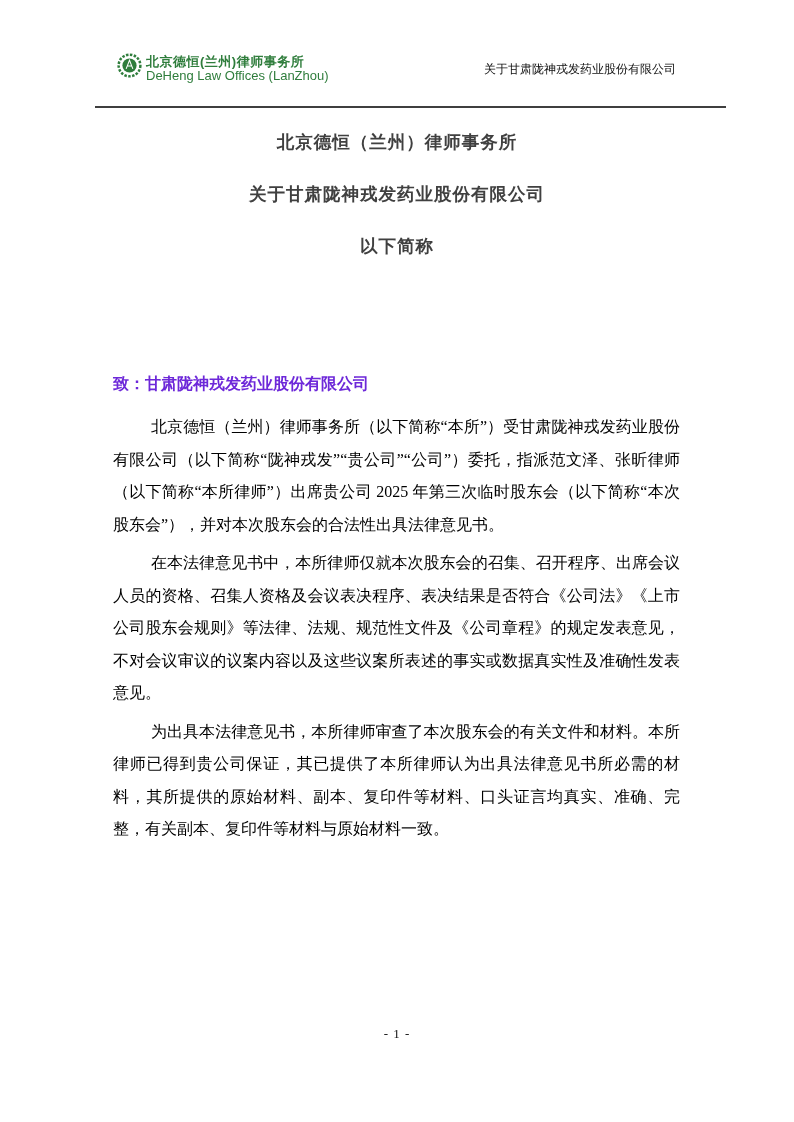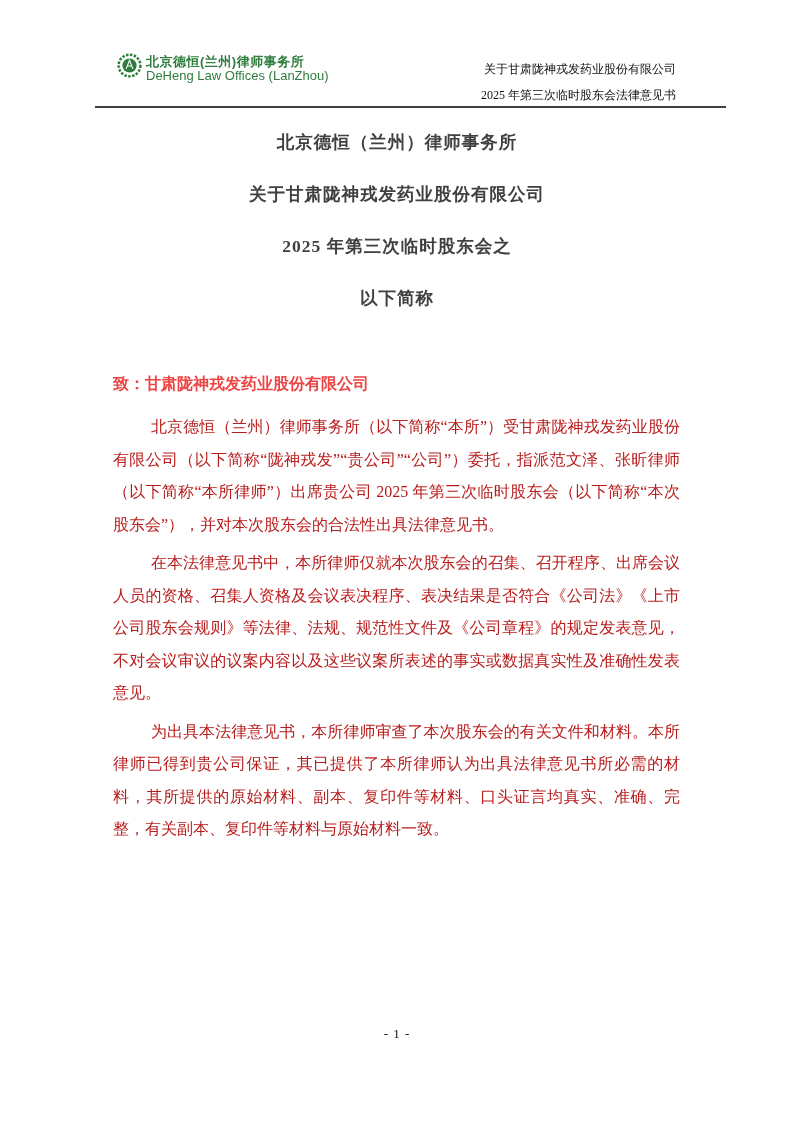--- a/index.html
+++ b/index.html
@@ -85,29 +85,29 @@
     position: absolute;
     top: 368px;
     left: 113px;
     width: 567px;
   }
   .salutation {
     font-size: 16px;
     font-weight: bold;
     line-height: 32px;
     margin-bottom: 11px;
-    color: #ef4444;
+    color: #6d28d9;
   }
   .para {
     font-size: 16px;
     line-height: 32.5px;
     text-align: justify;
     text-indent: 38px;
     margin-bottom: 6px;
-    color: #b91c1c;
+    color: #000000;
   }
 
   
   .footer {
     position: absolute;
     top: 1026px;
     left: 0;
     width: 100%;
     text-align: center;
     font-size: 13px;
@@ -129,28 +129,26 @@
           <path d="M9.5 16.5 L13 7.5 L16.5 16.5 M10.8 13.5 H15.2" stroke="#ffffff" stroke-width="1.1" fill="none"></path>
         </svg>
       </span>
       <div class="logo-text">
         <div class="logo-cn">北京德恒(兰州)律师事务所</div>
         <div class="logo-en">DeHeng Law Offices (LanZhou)</div>
       </div>
     </div>
     <div class="header-right">
       <div>关于甘肃陇神戎发药业股份有限公司</div>
-      <div>2025 年第三次临时股东会法律意见书</div>
     </div>
   </header>
 
   <section class="title-block">
     <div class="title-line">北京德恒（兰州）律师事务所</div>
     <div class="title-line">关于甘肃陇神戎发药业股份有限公司</div>
-    <div class="title-line">2025 年第三次临时股东会之</div>
     <div class="title-line">以下简称</div>
   </section>
 
   <main class="body-block">
     <p class="salutation">致：甘肃陇神戎发药业股份有限公司</p>
     <p class="para">北京德恒（兰州）律师事务所（以下简称“本所”）受甘肃陇神戎发药业股份有限公司（以下简称“陇神戎发”“贵公司”“公司”）委托，指派范文泽、张昕律师（以下简称“本所律师”）出席贵公司 2025 年第三次临时股东会（以下简称“本次股东会”），并对本次股东会的合法性出具法律意见书。</p>
     <p class="para">在本法律意见书中，本所律师仅就本次股东会的召集、召开程序、出席会议人员的资格、召集人资格及会议表决程序、表决结果是否符合《公司法》《上市公司股东会规则》等法律、法规、规范性文件及《公司章程》的规定发表意见，不对会议审议的议案内容以及这些议案所表述的事实或数据真实性及准确性发表意见。</p>
     <p class="para">为出具本法律意见书，本所律师审查了本次股东会的有关文件和材料。本所律师已得到贵公司保证，其已提供了本所律师认为出具法律意见书所必需的材料，其所提供的原始材料、副本、复印件等材料、口头证言均真实、准确、完整，有关副本、复印件等材料与原始材料一致。</p>
   </main>
 

